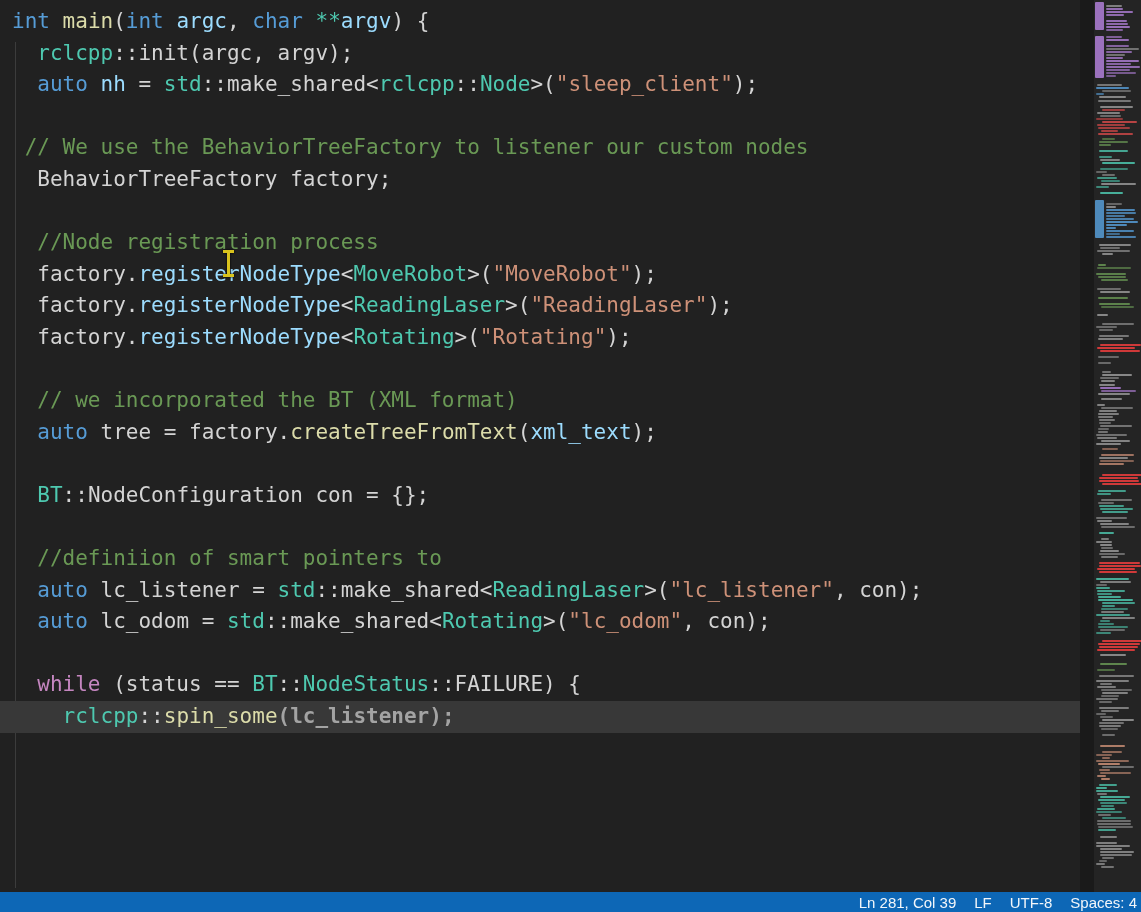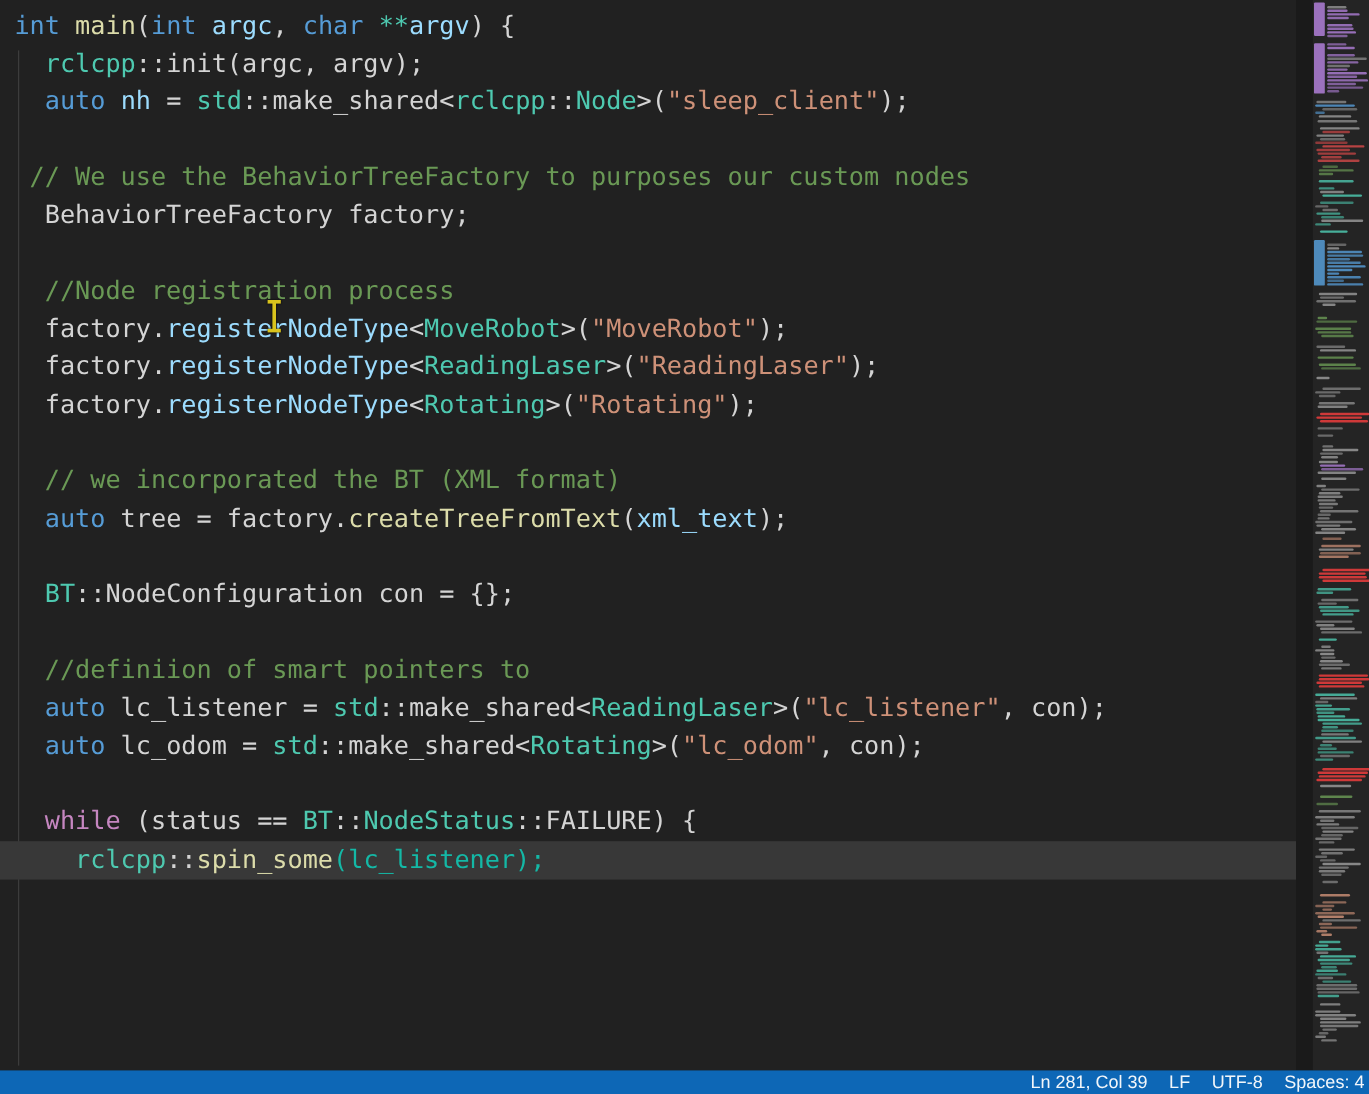--- a/index.html
+++ b/index.html
@@ -37,39 +37,39 @@
 </head>
 <body>
 
 <div class="editor">
   <div class="indent-guide"></div>
   <div class="code" id="code">
       <div class="code-line"><span style="color: rgb(86, 156, 214);">int</span><span style="color: rgb(212, 212, 212);"> </span><span style="color: rgb(220, 220, 170);">main</span><span style="color: rgb(212, 212, 212);">(</span><span style="color: rgb(86, 156, 214);">int</span><span style="color: rgb(212, 212, 212);"> </span><span style="color: rgb(156, 220, 254);">argc</span><span style="color: rgb(212, 212, 212);">, </span><span style="color: rgb(86, 156, 214);">char</span><span style="color: rgb(212, 212, 212);"> </span><span style="color: rgb(78, 201, 176);">**</span><span style="color: rgb(156, 220, 254);">argv</span><span style="color: rgb(212, 212, 212);">) {</span></div>
       <div class="code-line"><span style="color: rgb(212, 212, 212);">  </span><span style="color: rgb(78, 201, 176);">rclcpp</span><span style="color: rgb(212, 212, 212);">::init(argc, argv);</span></div>
       <div class="code-line"><span style="color: rgb(212, 212, 212);">  </span><span style="color: rgb(86, 156, 214);">auto</span><span style="color: rgb(212, 212, 212);"> </span><span style="color: rgb(156, 220, 254);">nh</span><span style="color: rgb(212, 212, 212);"> = </span><span style="color: rgb(78, 201, 176);">std</span><span style="color: rgb(212, 212, 212);">::</span><span style="color: rgb(212, 212, 212);">make_shared</span><span style="color: rgb(212, 212, 212);">&lt;</span><span style="color: rgb(78, 201, 176);">rclcpp</span><span style="color: rgb(212, 212, 212);">::</span><span style="color: rgb(78, 201, 176);">Node</span><span style="color: rgb(212, 212, 212);">&gt;(</span><span style="color: rgb(206, 145, 120);">"sleep_client"</span><span style="color: rgb(212, 212, 212);">);</span></div>
       <div class="code-line"></div>
-      <div class="code-line"><span style="color: rgb(106, 153, 85);"> // We use the BehaviorTreeFactory to purposes our custom nodes</span></div>
+      <div class="code-line"><span style="color: rgb(106, 153, 85);"> // We use the BehaviorTreeFactory to listener our custom nodes</span></div>
       <div class="code-line"><span style="color: rgb(212, 212, 212);">  BehaviorTreeFactory factory;</span></div>
       <div class="code-line"></div>
       <div class="code-line"><span style="color: rgb(106, 153, 85);">  //Node registration process</span></div>
       <div class="code-line"><span style="color: rgb(212, 212, 212);">  factory.</span><span style="color: rgb(156, 220, 254);">registerNodeType</span><span style="color: rgb(212, 212, 212);">&lt;</span><span style="color: rgb(78, 201, 176);">MoveRobot</span><span style="color: rgb(212, 212, 212);">&gt;(</span><span style="color: rgb(206, 145, 120);">"MoveRobot"</span><span style="color: rgb(212, 212, 212);">);</span></div>
       <div class="code-line"><span style="color: rgb(212, 212, 212);">  factory.</span><span style="color: rgb(156, 220, 254);">registerNodeType</span><span style="color: rgb(212, 212, 212);">&lt;</span><span style="color: rgb(78, 201, 176);">ReadingLaser</span><span style="color: rgb(212, 212, 212);">&gt;(</span><span style="color: rgb(206, 145, 120);">"ReadingLaser"</span><span style="color: rgb(212, 212, 212);">);</span></div>
       <div class="code-line"><span style="color: rgb(212, 212, 212);">  factory.</span><span style="color: rgb(156, 220, 254);">registerNodeType</span><span style="color: rgb(212, 212, 212);">&lt;</span><span style="color: rgb(78, 201, 176);">Rotating</span><span style="color: rgb(212, 212, 212);">&gt;(</span><span style="color: rgb(206, 145, 120);">"Rotating"</span><span style="color: rgb(212, 212, 212);">);</span></div>
       <div class="code-line"></div>
       <div class="code-line"><span style="color: rgb(106, 153, 85);">  // we incorporated the BT (XML format)</span></div>
       <div class="code-line"><span style="color: rgb(212, 212, 212);">  </span><span style="color: rgb(86, 156, 214);">auto</span><span style="color: rgb(212, 212, 212);"> tree = factory.</span><span style="color: rgb(220, 220, 170);">createTreeFromText</span><span style="color: rgb(212, 212, 212);">(</span><span style="color: rgb(156, 220, 254);">xml_text</span><span style="color: rgb(212, 212, 212);">);</span></div>
       <div class="code-line"></div>
       <div class="code-line"><span style="color: rgb(212, 212, 212);">  </span><span style="color: rgb(78, 201, 176);">BT</span><span style="color: rgb(212, 212, 212);">::NodeConfiguration con = {};</span></div>
       <div class="code-line"></div>
       <div class="code-line"><span style="color: rgb(106, 153, 85);">  //definiion of smart pointers to</span></div>
       <div class="code-line"><span style="color: rgb(212, 212, 212);">  </span><span style="color: rgb(86, 156, 214);">auto</span><span style="color: rgb(212, 212, 212);"> lc_listener = </span><span style="color: rgb(78, 201, 176);">std</span><span style="color: rgb(212, 212, 212);">::make_shared&lt;</span><span style="color: rgb(78, 201, 176);">ReadingLaser</span><span style="color: rgb(212, 212, 212);">&gt;(</span><span style="color: rgb(206, 145, 120);">"lc_listener"</span><span style="color: rgb(212, 212, 212);">, con);</span></div>
       <div class="code-line"><span style="color: rgb(212, 212, 212);">  </span><span style="color: rgb(86, 156, 214);">auto</span><span style="color: rgb(212, 212, 212);"> lc_odom = </span><span style="color: rgb(78, 201, 176);">std</span><span style="color: rgb(212, 212, 212);">::make_shared&lt;</span><span style="color: rgb(78, 201, 176);">Rotating</span><span style="color: rgb(212, 212, 212);">&gt;(</span><span style="color: rgb(206, 145, 120);">"lc_odom"</span><span style="color: rgb(212, 212, 212);">, con);</span></div>
       <div class="code-line"></div>
       <div class="code-line"><span style="color: rgb(212, 212, 212);">  </span><span style="color: rgb(197, 134, 192);">while</span><span style="color: rgb(212, 212, 212);"> (status == </span><span style="color: rgb(78, 201, 176);">BT</span><span style="color: rgb(212, 212, 212);">::</span><span style="color: rgb(78, 201, 176);">NodeStatus</span><span style="color: rgb(212, 212, 212);">::FAILURE) {</span></div>
-      <div class="code-line hl"><span style="color: rgb(212, 212, 212);">    </span><span style="color: rgb(78, 201, 176);">rclcpp</span><span style="color: rgb(212, 212, 212);">::</span><span style="color: rgb(220, 220, 170);">spin_some</span><span style="color: #14b8a6;">(lc_listener);</span></div>
+      <div class="code-line hl"><span style="color: rgb(212, 212, 212);">    </span><span style="color: rgb(78, 201, 176);">rclcpp</span><span style="color: rgb(212, 212, 212);">::</span><span style="color: rgb(220, 220, 170);">spin_some</span><span style="color: #a3a3a3; font-weight: bold;">(lc_listener);</span></div>
     </div>
   <div class="ibeam">
     <div class="cap top"></div>
       <div class="stem"></div>
       <div class="cap bot"></div>
   </div>
 </div>
 
 <div class="minimap-gutter"></div>
 <div class="minimap" id="minimap">

